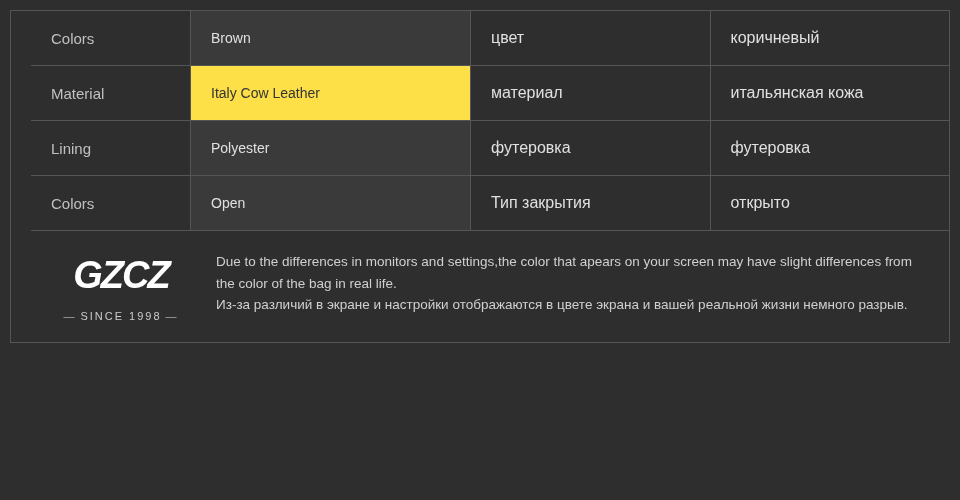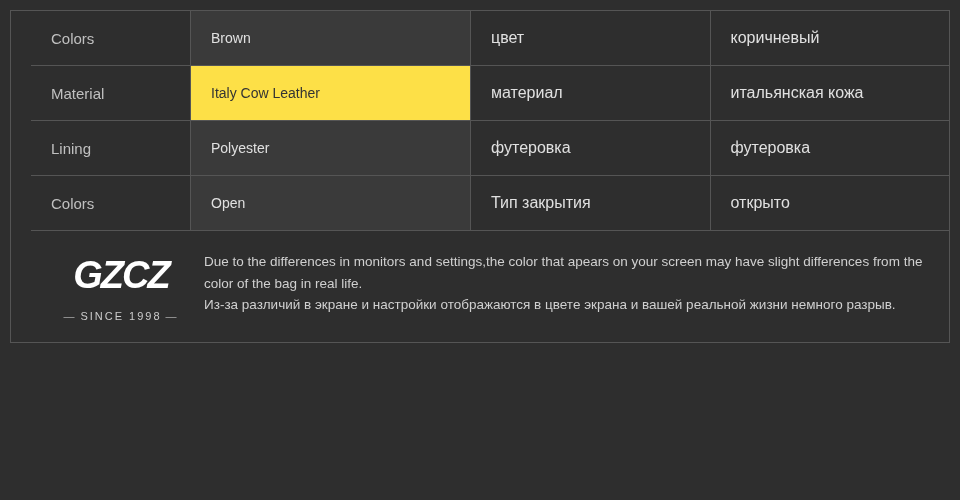--- a/index.html
+++ b/index.html
@@ -71,21 +71,21 @@
 
     .cell-value-ru-val {
       flex: 1;
       color: #e0e0e0;
     }
 
     .footer-row {
       display: flex;
       padding: 20px 15px;
       align-items: flex-start;
-      gap: 8px;
+      gap: 20px;
     }
 
     .logo-area {
       width: 150px;
       flex-shrink: 0;
       display: flex;
       flex-direction: column;
       align-items: center;
       justify-content: center;
       padding-top: 5px;

